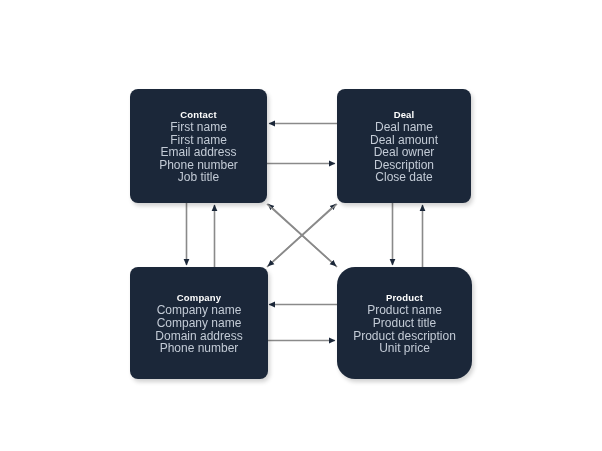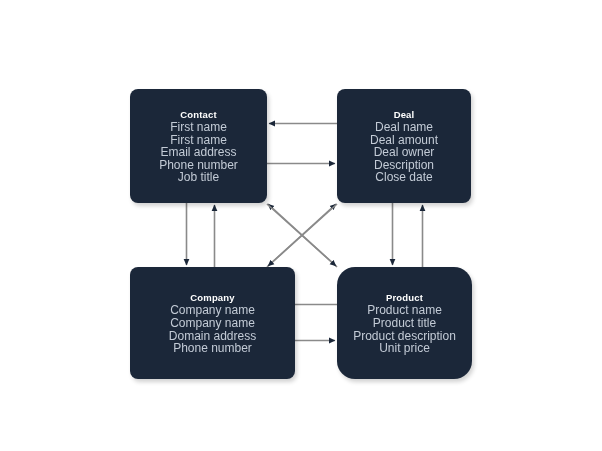--- a/index.html
+++ b/index.html
@@ -50,21 +50,21 @@
   .entity-field {
     color: #c3cbd6;
     font-weight: normal;
     font-size: 12px;
     line-height: 12.6px;
     text-align: center;
     white-space: nowrap;
   }
   #box-contact { left: 130px; top: 81px;  width: 137px; height: 114px; }
   #box-deal    { left: 337px; top: 81px;  width: 134px; height: 114px; }
-  #box-company { left: 130px; top: 259px; width: 165px; height: 112px; }
+  #box-company { left: 130px; top: 259px; width: 138px; height: 112px; }
   #box-product { left: 337px; top: 259px; width: 135px; height: 112px; border-radius: 18px; }
 </style>
 </head>
 <body>
 
 <div id="canvas">
 
   <svg id="edge-layer" viewBox="0 0 602 451" width="602" height="451">
     <defs>
       <marker id="ah" markerWidth="7" markerHeight="7" refX="6" refY="3.5" orient="auto" markerUnits="userSpaceOnUse">

